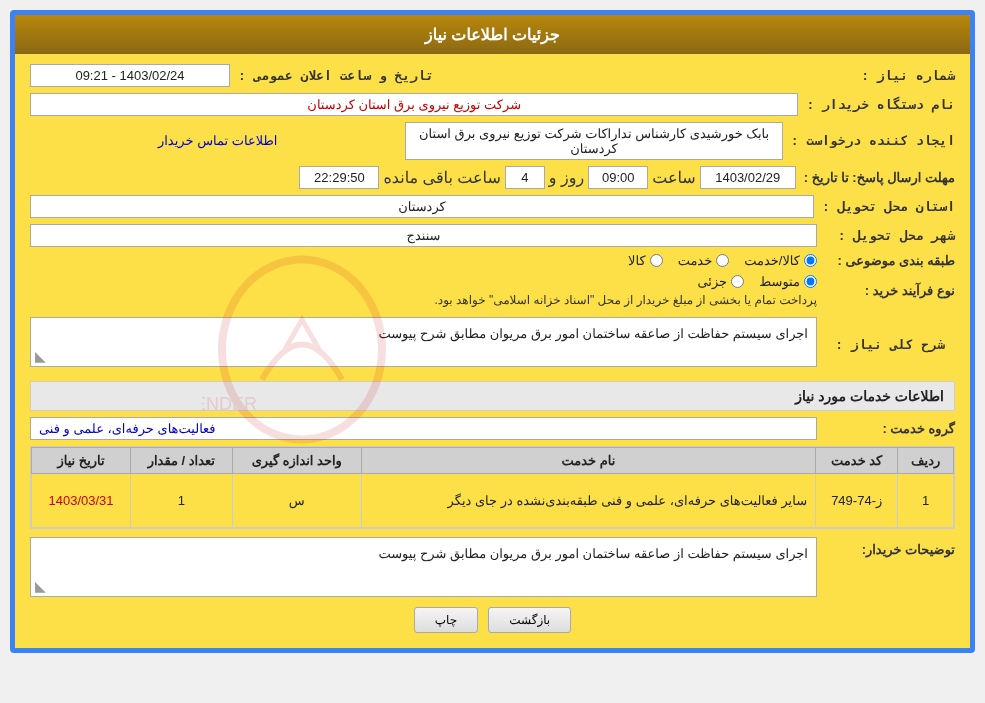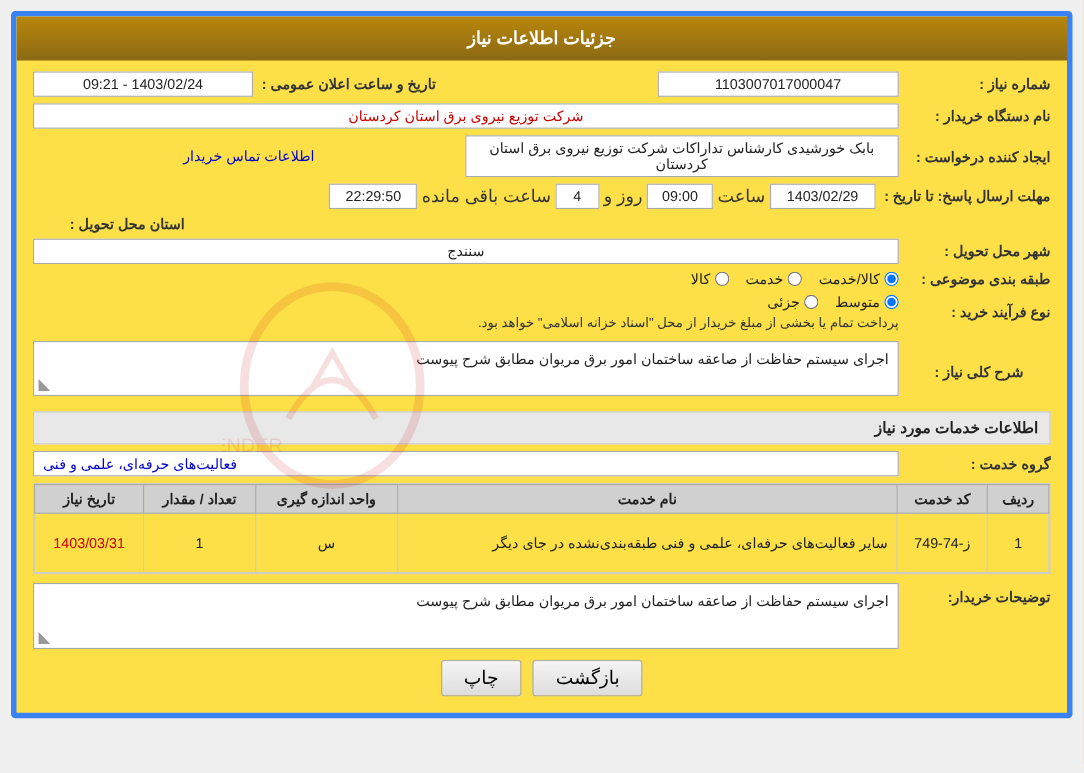--- a/index.html
+++ b/index.html
@@ -40,20 +40,21 @@
       justify-content: flex-end;
     }
     .info-label {
       font-weight: bold;
       color: #333;
       white-space: nowrap;
       margin-right: 0;
       margin-left: 8px;
       min-width: 130px;
       text-align: right;
+      font-family: Liberation Mono, monospace;
     }
     .info-value {
       border: 1px solid #aaa;
       background: #fff;
       padding: 3px 8px;
       min-height: 22px;
       flex: 1;
       text-align: center;
     }
     .info-value.highlighted {
@@ -260,21 +261,21 @@
       justify-content: center;
       gap: 10px;
       margin: 10px 0 5px 0;
     }
     .btn {
       padding: 5px 20px;
       border: 1px solid #aaa;
       background: linear-gradient(to bottom, #f5f5f5, #ddd);
       cursor: pointer;
       font-family: Tahoma, Arial, sans-serif;
-      font-size: 17px;
+      font-size: 12px;
       border-radius: 3px;
     }
     .btn-print {
       min-width: 60px;
     }
     .btn-back {
       min-width: 60px;
     }
     .watermark-container {
       position: relative;
@@ -303,21 +304,20 @@
         <svg width="200" height="200" viewBox="0 0 200 200">
           <ellipse cx="100" cy="100" rx="80" ry="90" fill="none" stroke="#cc0000" stroke-width="8"></ellipse>
           <path d="M60,130 Q100,60 140,130" fill="none" stroke="#cc0000" stroke-width="6"></path>
           <path d="M80,105 L100,70 L120,105" fill="none" stroke="#cc0000" stroke-width="5"></path>
           <text x="55" y="160" font-size="18" fill="#cc0000" font-family="Arial">RENDER</text>
         </svg>
       </div>
 
       <div class="info-row">
         <span class="info-label">شماره نیاز :</span>
-        <div class="info-value" style="min-width:200px; max-width:220px;">1103007017000047</div>
         <div style="flex:1;"></div>
         <span class="info-label">تاریخ و ساعت اعلان عمومی :</span>
         <div class="info-value" style="min-width:180px; max-width:200px;">1403/02/24 - 09:21</div>
       </div>
 
       <div class="info-row">
         <span class="info-label">نام دستگاه خریدار :</span>
         <div class="info-value highlighted" style="flex:1;">شرکت توزیع نیروی برق استان کردستان</div>
       </div>
 
@@ -335,20 +335,21 @@
           <div class="date-box date-small">09:00</div>
           <span class="date-lbl">روز و</span>
           <div class="date-box" style="width:40px;">4</div>
           <span class="date-lbl">ساعت باقی مانده</span>
           <div class="date-box date-medium">22:29:50</div>
         </div>
       </div>
 
       <div class="info-row">
         <span class="info-label">استان محل تحویل :</span>
+        <div class="info-value" style="flex:1;">کردستان</div>
       </div>
 
       <div class="info-row">
         <span class="info-label">شهر محل تحویل :</span>
         <div class="info-value" style="flex:1;">سنندج</div>
       </div>
 
       <div class="radio-row">
         <span class="radio-label">طبقه بندی موضوعی :</span>
         <div class="radio-group">

